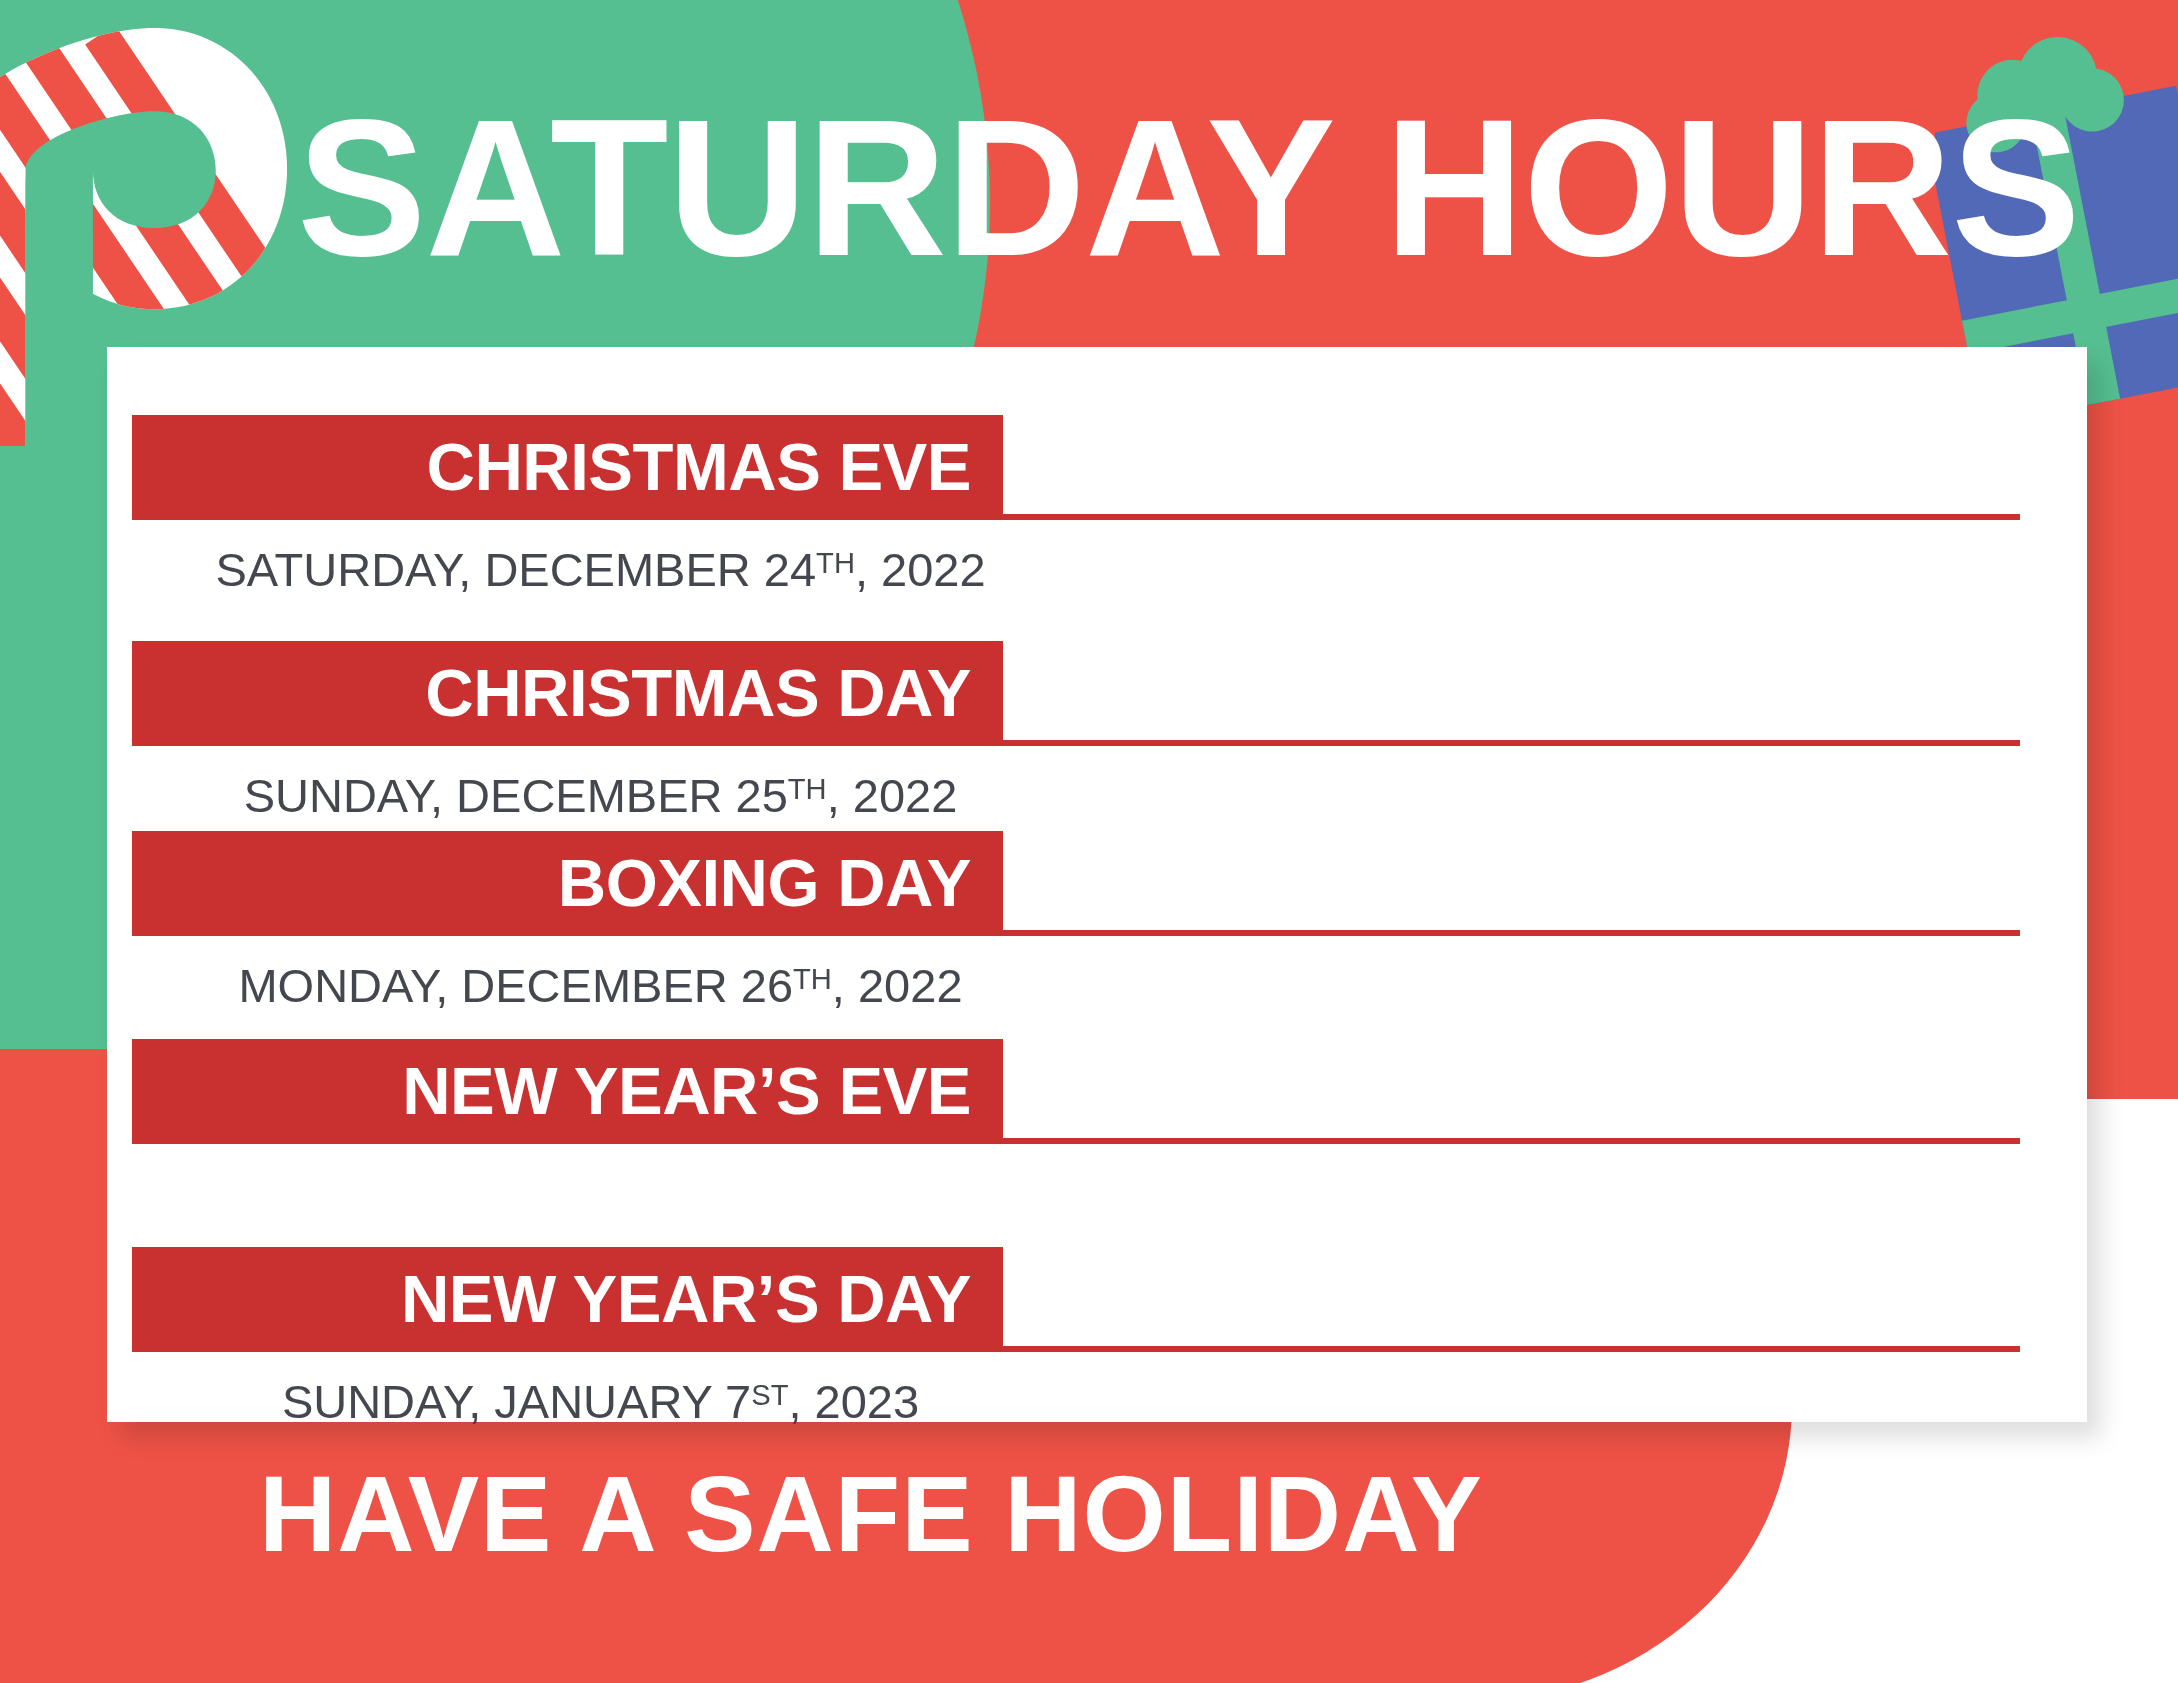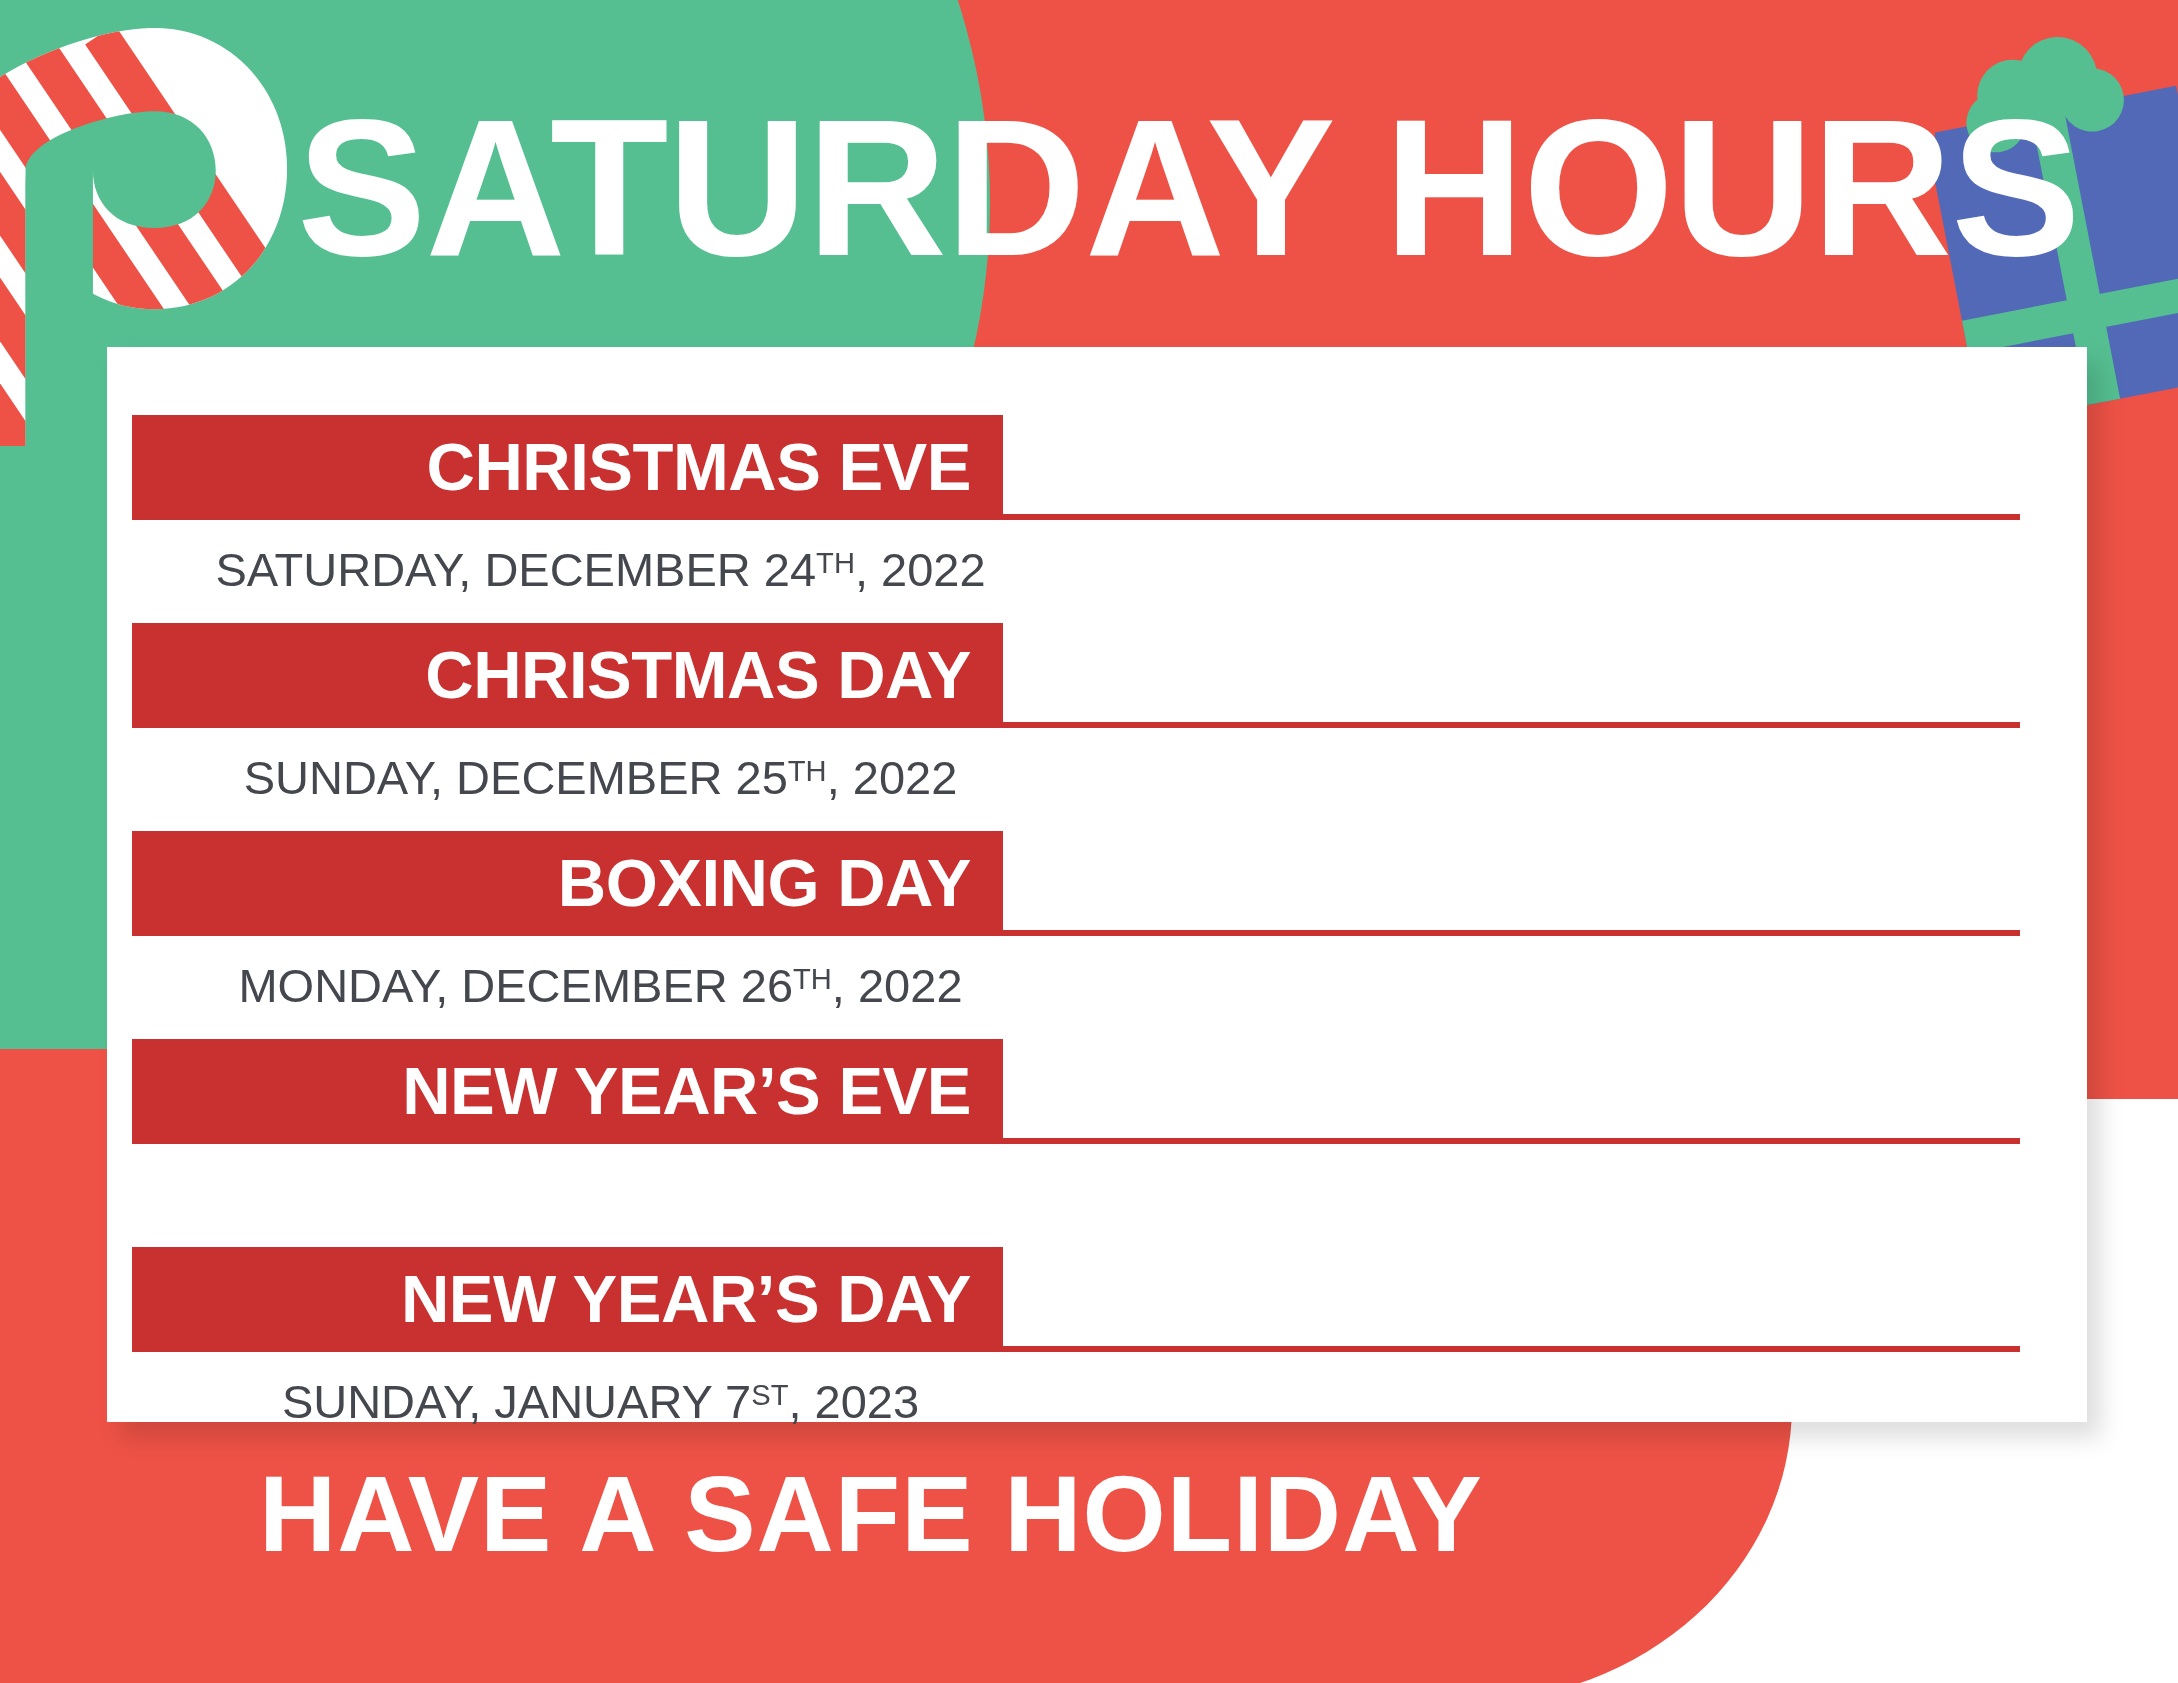--- a/index.html
+++ b/index.html
@@ -111,21 +111,21 @@
     box-shadow: 14px 16px 22px rgba(0,0,0,0.13);
   }
 
   .hours-row {
     position: absolute;
     left: 0;
     width: 1980px;
     height: 208px;
   }
   .hours-row.r0 { top: 54px; }
-  .hours-row.r1 { top: 262px; }
+  .hours-row.r1 { top: 280px; }
   .hours-row.r2 { top: 470px; }
   .hours-row.r3 { top: 678px; }
   .hours-row.r4 { top: 886px; }
 
   .row-bar {
     position: absolute;
     left: 25px;
     top: 14px;
     width: 871px;
     height: 105px;

